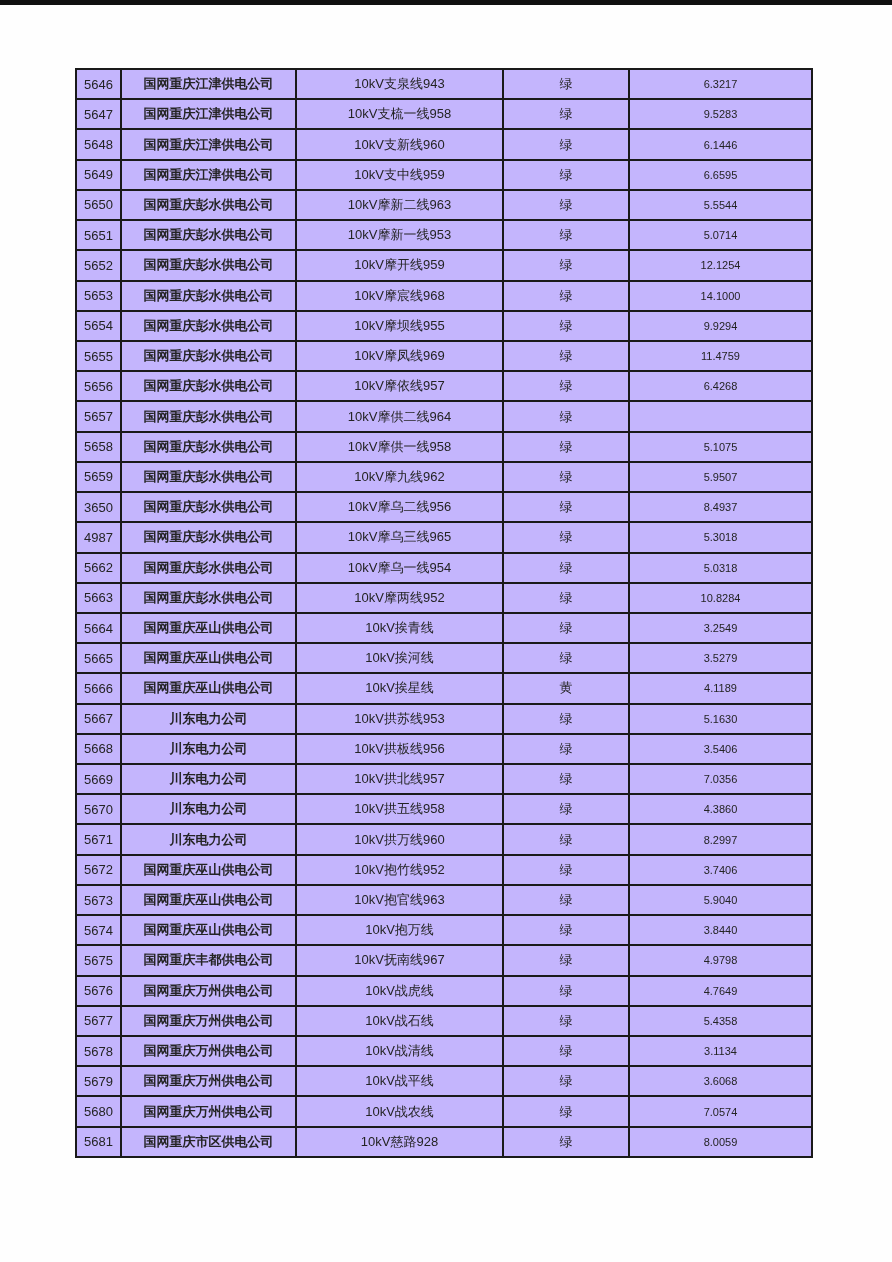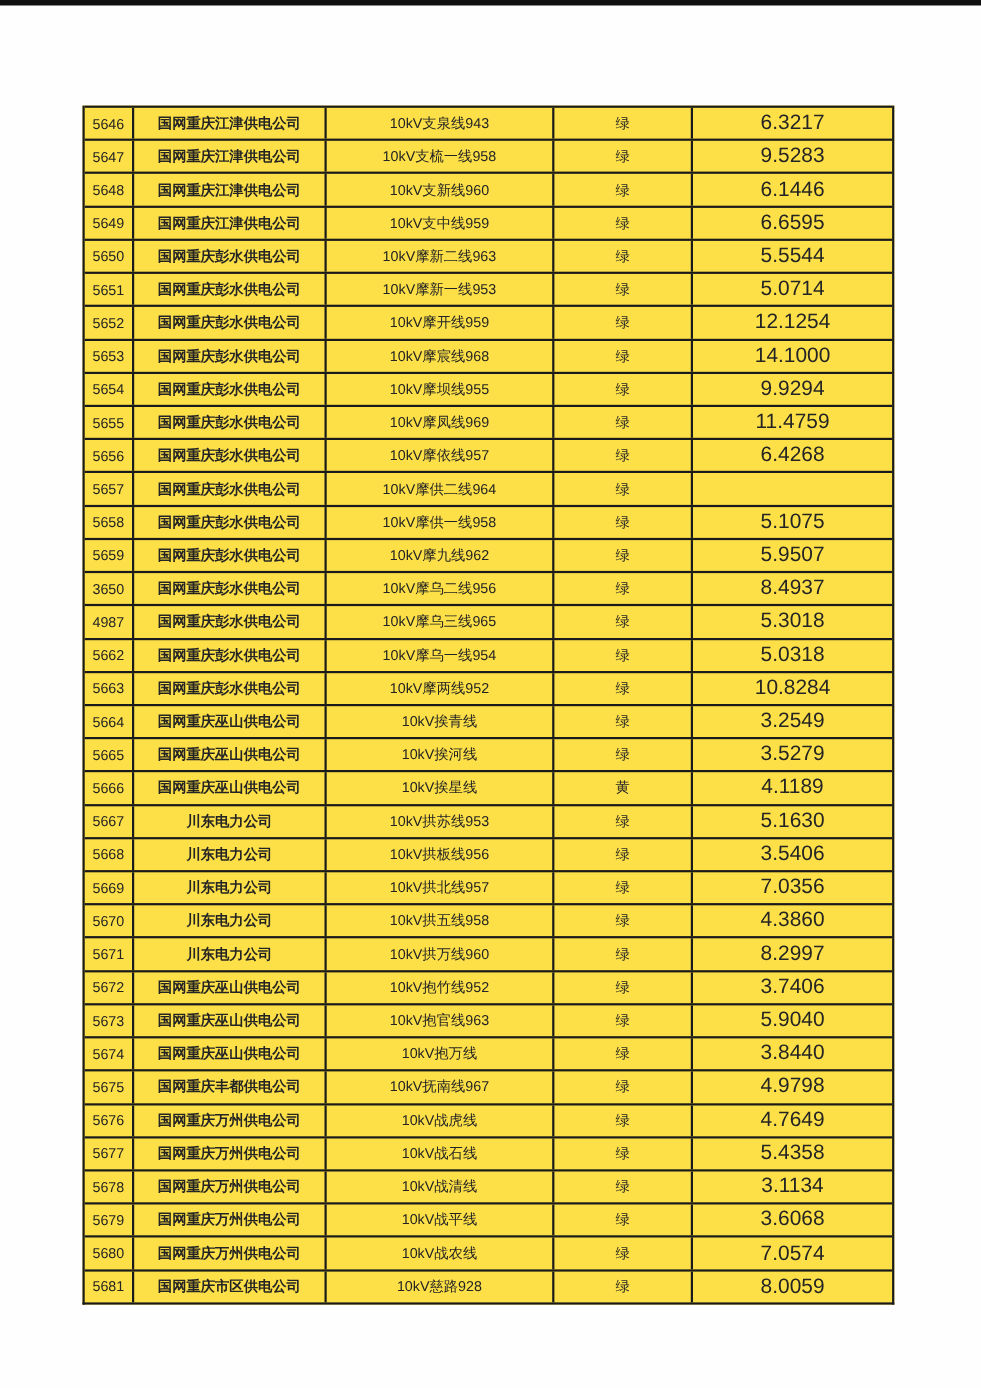--- a/index.html
+++ b/index.html
@@ -19,27 +19,27 @@
     position: absolute;
     top: 0;
     left: 0;
     width: 100%;
     height: 5px;
     background: #101010;
   }
   .table {
     position: absolute;
     left: 75px;
-    top: 96px;
+    top: 68px;
     width: 738px;
     box-sizing: border-box;
     border-left: 2px solid #1a1a1a;
     border-right: 2px solid #1a1a1a;
     border-bottom: 2px solid #1a1a1a;
-    background: #fde047;
+    background: #c4b5fd;
   }
   .row {
     display: flex;
     height: 30.22px;
     box-sizing: border-box;
     border-top: 2px solid #1a1a1a;
   }
   .cell {
     box-sizing: border-box;
     display: flex;
@@ -48,21 +48,21 @@
     font-size: 13px;
     color: #242424;
     white-space: nowrap;
     overflow: hidden;
     border-right: 2px solid #1a1a1a;
   }
   .c-id      { width: 45px; }
   .c-company { width: 175px; font-weight: bold; }
   .c-line    { width: 207px; text-align: center; }
   .c-status  { width: 126px; }
-  .c-value   { flex: 1; border-right: none; font-size: 19px; }
+  .c-value   { flex: 1; border-right: none; font-size: 11px; }
 </style>
 </head>
 <body>
 
 <div class="page">
   <div class="topbar"></div>
   <div class="table" id="power-line-table">
   <div class="row">
     <div class="cell c-id">5646</div>
     <div class="cell c-company">国网重庆江津供电公司</div>

